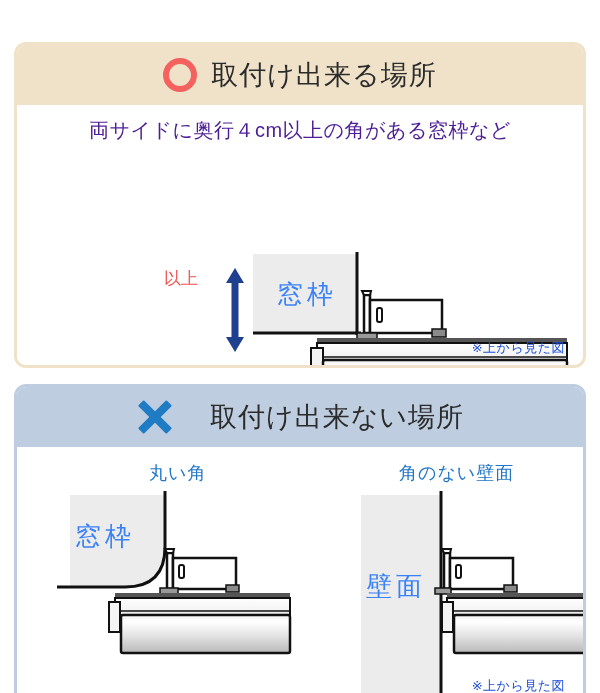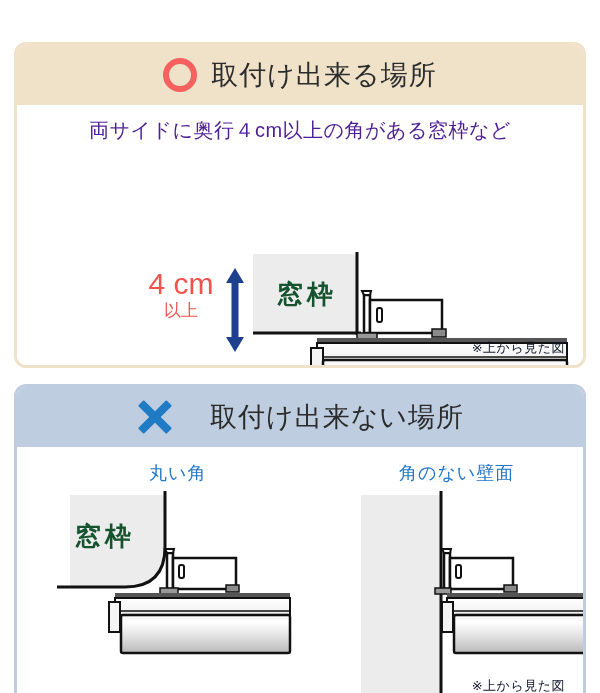--- a/index.html
+++ b/index.html
@@ -136,32 +136,32 @@
   .dim-arrow {
     position: absolute;
     left: 207px;
     top: 163px;
     width: 22px;
     height: 84px;
   }
   .blk-label {
     position: absolute;
     font-size: 26px;
-    font-weight: 700;
-    color: #14532d;
+    font-weight: 400;
+    color: #3b82f6;
     letter-spacing: 4px;
     white-space: nowrap;
   }
 
   .note {
     position: absolute;
     right: 18px;
     bottom: 8px;
     font-size: 13px;
-    color: #0f172a;
+    color: #1d4ed8;
     letter-spacing: 0.5px;
     white-space: nowrap;
   }
 
   .sub-label {
     position: absolute;
     color: #2276C8;
     font-size: 18px;
     font-weight: 500;
     letter-spacing: 1px;
@@ -180,21 +180,20 @@
     <div class="panel-head head-ok">
       <div class="mark-circle"></div>
       <div class="head-title">取付け出来る場所</div>
     </div>
 
     <div class="panel-body">
 
       <div class="caption-red">両サイドに奥行４cm以上の角がある窓枠など</div>
 
       <div class="dim-label">
-        <span class="big">4 cm</span>
         <span class="small">以上</span>
       </div>
 
       <div class="dim-arrow">
         <svg width="22" height="84" viewBox="0 0 22 84">
           <line x1="11" y1="12" x2="11" y2="72" stroke="#1F3F8F" stroke-width="7"></line>
           <polygon points="11,0 2,15 20,15" fill="#1F3F8F"></polygon>
           <polygon points="11,84 2,69 20,69" fill="#1F3F8F"></polygon>
         </svg>
       </div>
@@ -307,19 +306,20 @@
           <rect x="430" y="146" width="150" height="5" fill="#555"></rect>
           <rect x="430" y="151" width="150" height="21" fill="url(#railGradB)" stroke="#111" stroke-width="2"></rect>
           <line x1="430" y1="164" x2="580" y2="164" stroke="#111" stroke-width="1.6"></line>
           <rect x="425" y="155" width="11" height="30" fill="#f4f4f4" stroke="#111" stroke-width="2"></rect>
 
           <rect x="437" y="168" width="143" height="38" rx="2" fill="url(#tubeGradB)" stroke="#111" stroke-width="2.5"></rect>
         </svg>
       </div>
 
       <div class="blk-label" style="left:58px; top:72px;">窓枠</div>
+      <div class="blk-label" style="left:349px; top:122px;">壁面</div>
 
       <div class="note">※上から見た図</div>
 
     </div>
   </section>
 
 </div>
 
 </body></html>

